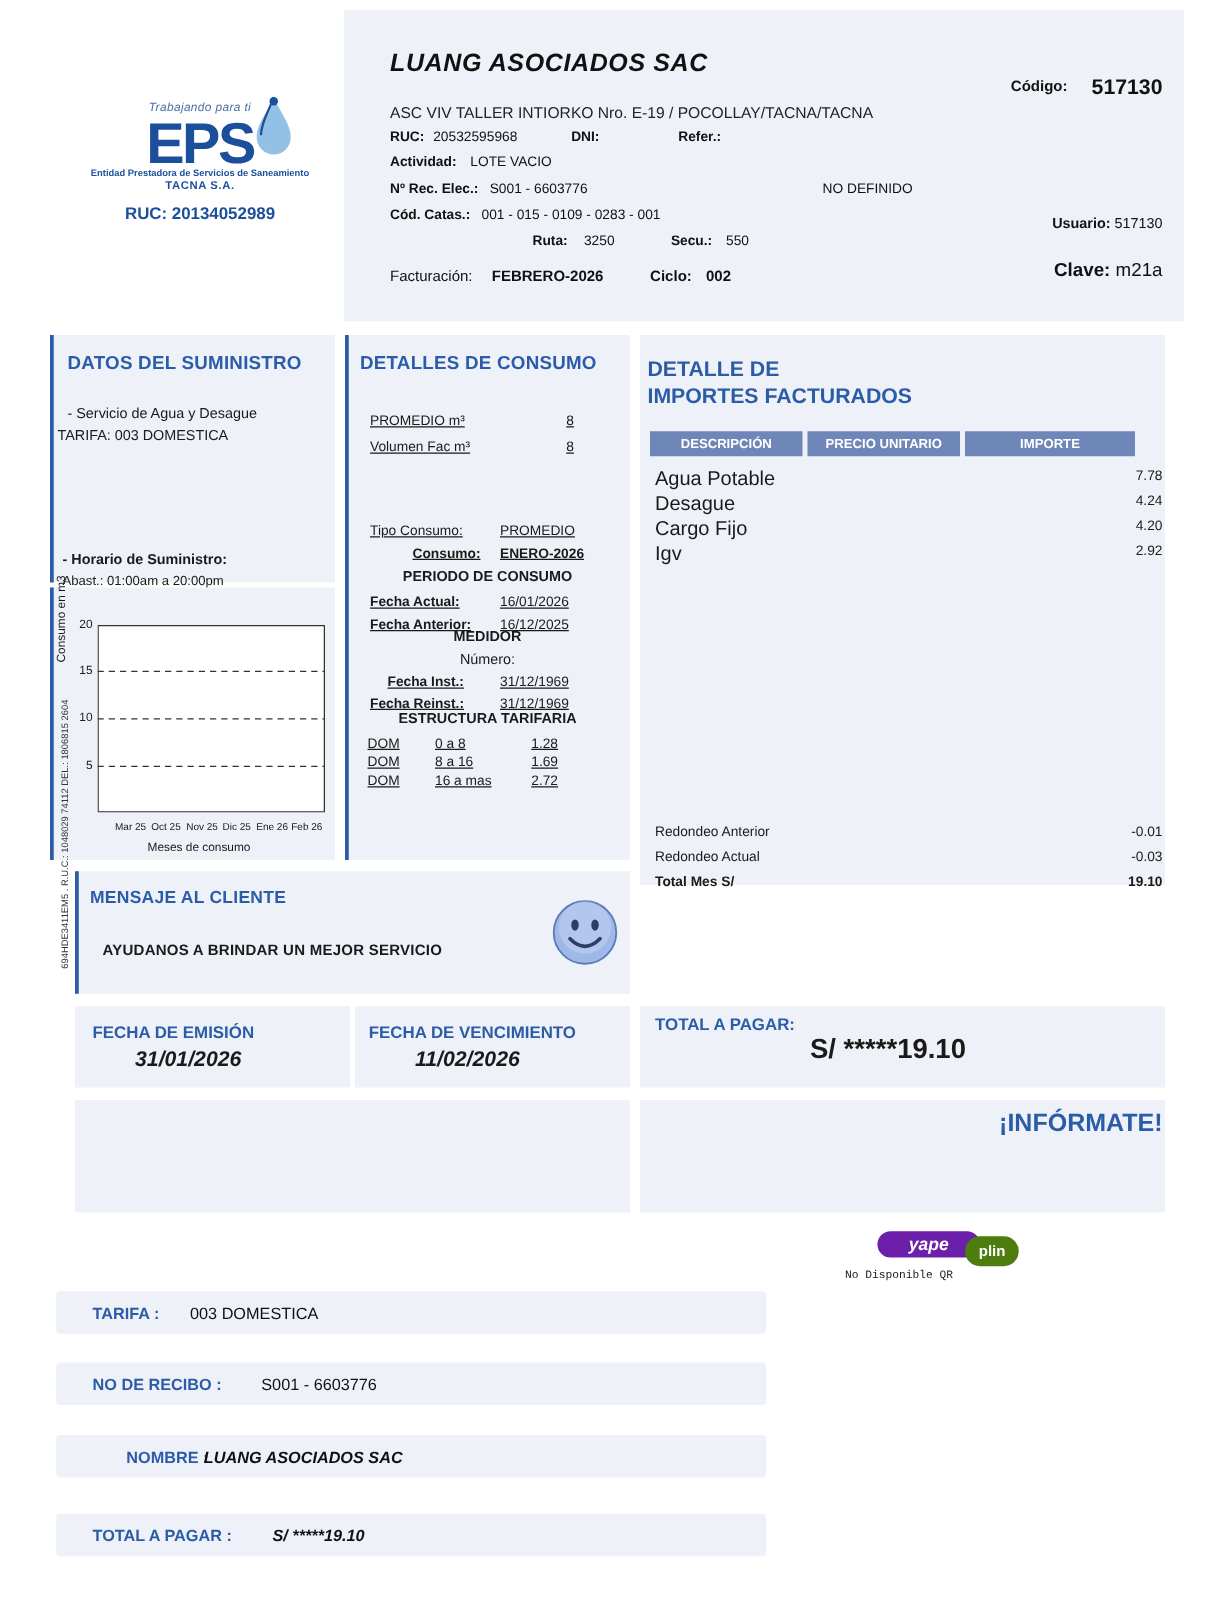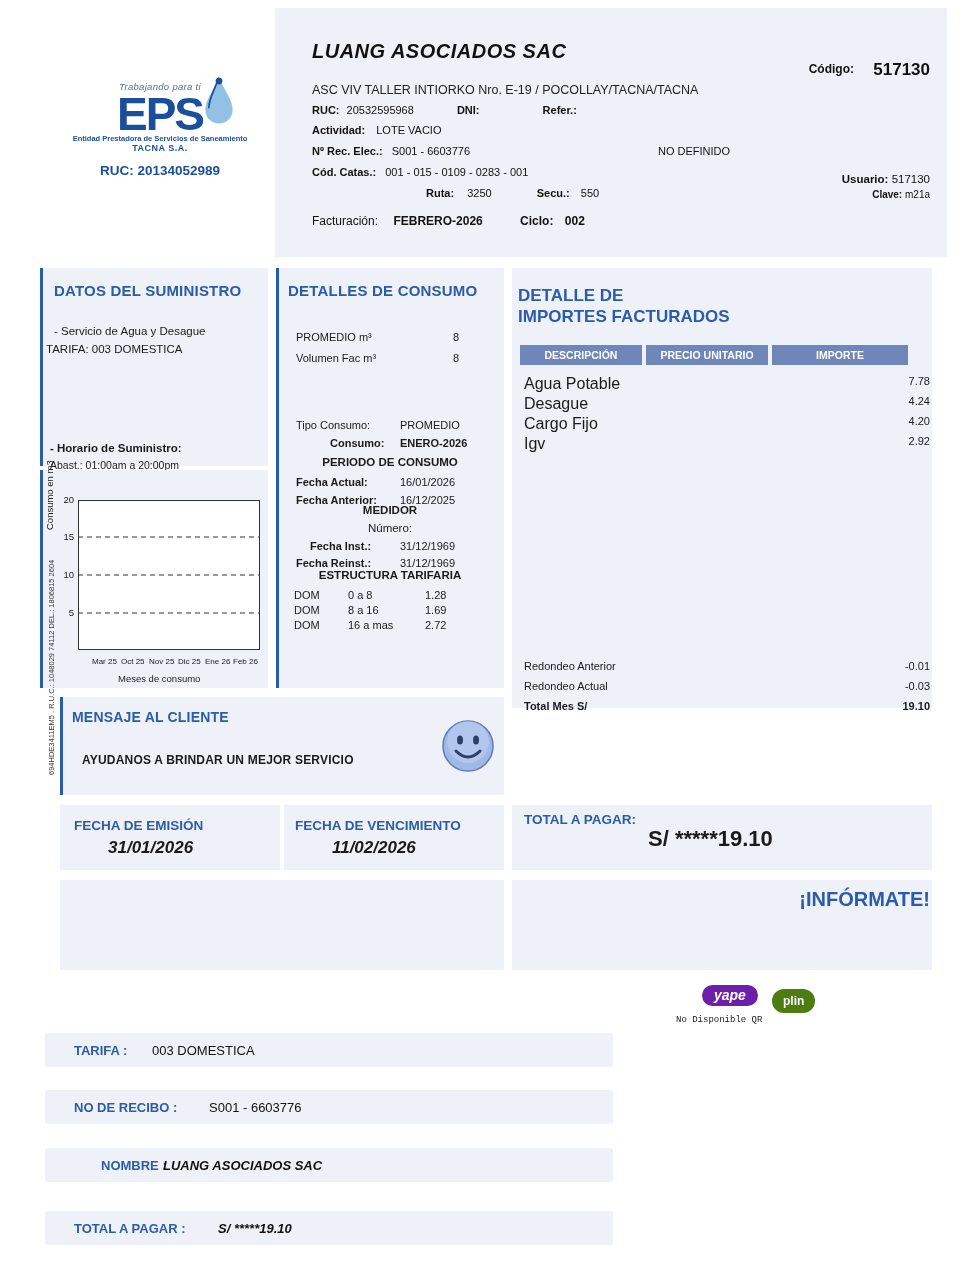--- a/index.html
+++ b/index.html
@@ -36,22 +36,22 @@
   }
   .codigo-val {
     position: absolute; right: 42px; top: 60px;
     font-size: 17px; font-weight: bold; color: #111;
   }
   .usuario-line {
     position: absolute; right: 42px; top: 173px;
     font-size: 11.5px; font-weight: bold; text-align: right; color:#111;
   }
   .clave-line {
-    position: absolute; right: 42px; top: 189px;
-    font-size: 10px; font-weight: bold; text-align: left; color:#111;
+    position: absolute; right: 42px; top: 208px;
+    font-size: 15px; font-weight: bold; text-align: left; color:#111;
   }
   .usuario-line span.v, .clave-line span.v { font-weight: normal; }
 
   
   .logo-wrap { position: absolute; left: 60px; top: 81px; width: 200px; text-align:center; }
   .logo-tag { font-size: 9.5px; color: #4a6fa5; font-style: italic; letter-spacing:.3px; }
   .logo-eps {
     font-size: 46px; font-weight: bold; color: #1b4f9c; letter-spacing: -2px;
     line-height: 44px; font-family: "Liberation Sans", sans-serif;
   }
@@ -93,21 +93,21 @@
   .chart-ylabel {
     position:absolute; left: 44px; top: 530px; font-size: 9.5px;
     transform: rotate(-90deg); transform-origin: left top; white-space:nowrap;
   }
   .chart-xlabel { position:absolute; left: 118px; top: 673px; font-size: 9.5px; }
   .ytick { position:absolute; font-size: 9.5px; text-align:right; width:18px; }
   .xtick { position:absolute; font-size: 8px; }
 
   
   .cons-title { position:absolute; left: 288px; top: 282px; font-size: 15px; line-height:18px; width:190px; }
-  .cons-row { position:absolute; font-size: 11px; }
+  .cons-row { position:absolute; font-size: 11px; text-decoration: underline; }
   .cons-row.b { font-weight: bold; }
   .cons-center { position:absolute; font-size:11.5px; font-weight:bold; text-align:center; width:228px; left:276px; }
 
   
   .imp-title { position:absolute; left: 518px; top: 285px; font-size: 17px; line-height: 21px; font-weight:bold; color:#2b5ca8; }
   .imp-head { position:absolute; top: 345px; height: 20px; background:#6f86b8; color:#fff;
               font-size: 10.5px; font-weight:bold; display:flex; align-items:center; justify-content:center; }
   #imp-h1 { left: 520px; width: 122px; }
   #imp-h2 { left: 646px; width: 122px; }
   #imp-h3 { left: 772px; width: 136px; }
@@ -134,21 +134,21 @@
     position:absolute; left: 47px; top: 775px;
     font-size: 7.5px; color:#333; white-space:nowrap;
     transform: rotate(-90deg); transform-origin: left top;
     font-family: "Liberation Sans", sans-serif;
   }
 
   
   .pay-wrap { position:absolute; left: 676px; top: 985px; width: 240px; height: 48px; }
   .yape {
     position:absolute; left: 26px; top: 0px; background:#6c1fa8; color:#fff;
-    font-size: 14px; font-style:italic; font-weight:bold; padding: 2px 12px 3px;
+    font-size: 14px; font-style:italic; font-weight:bold; padding: 2px 25px 3px;
     border-radius: 12px;
   }
   .plin {
     position:absolute; left: 96px; top: 4px; background:#4d7c0f; color:#fff;
     font-size: 12px; font-weight:bold; padding: 5px 11px; border-radius: 14px;
   }
   .qr-note { position:absolute; left: 0px; top: 30px; font-size: 9px; font-family:"Liberation Mono", monospace; }
 
   
   .brow { position:absolute; background:#eef1f7; border-radius: 3px; height: 34px; }

